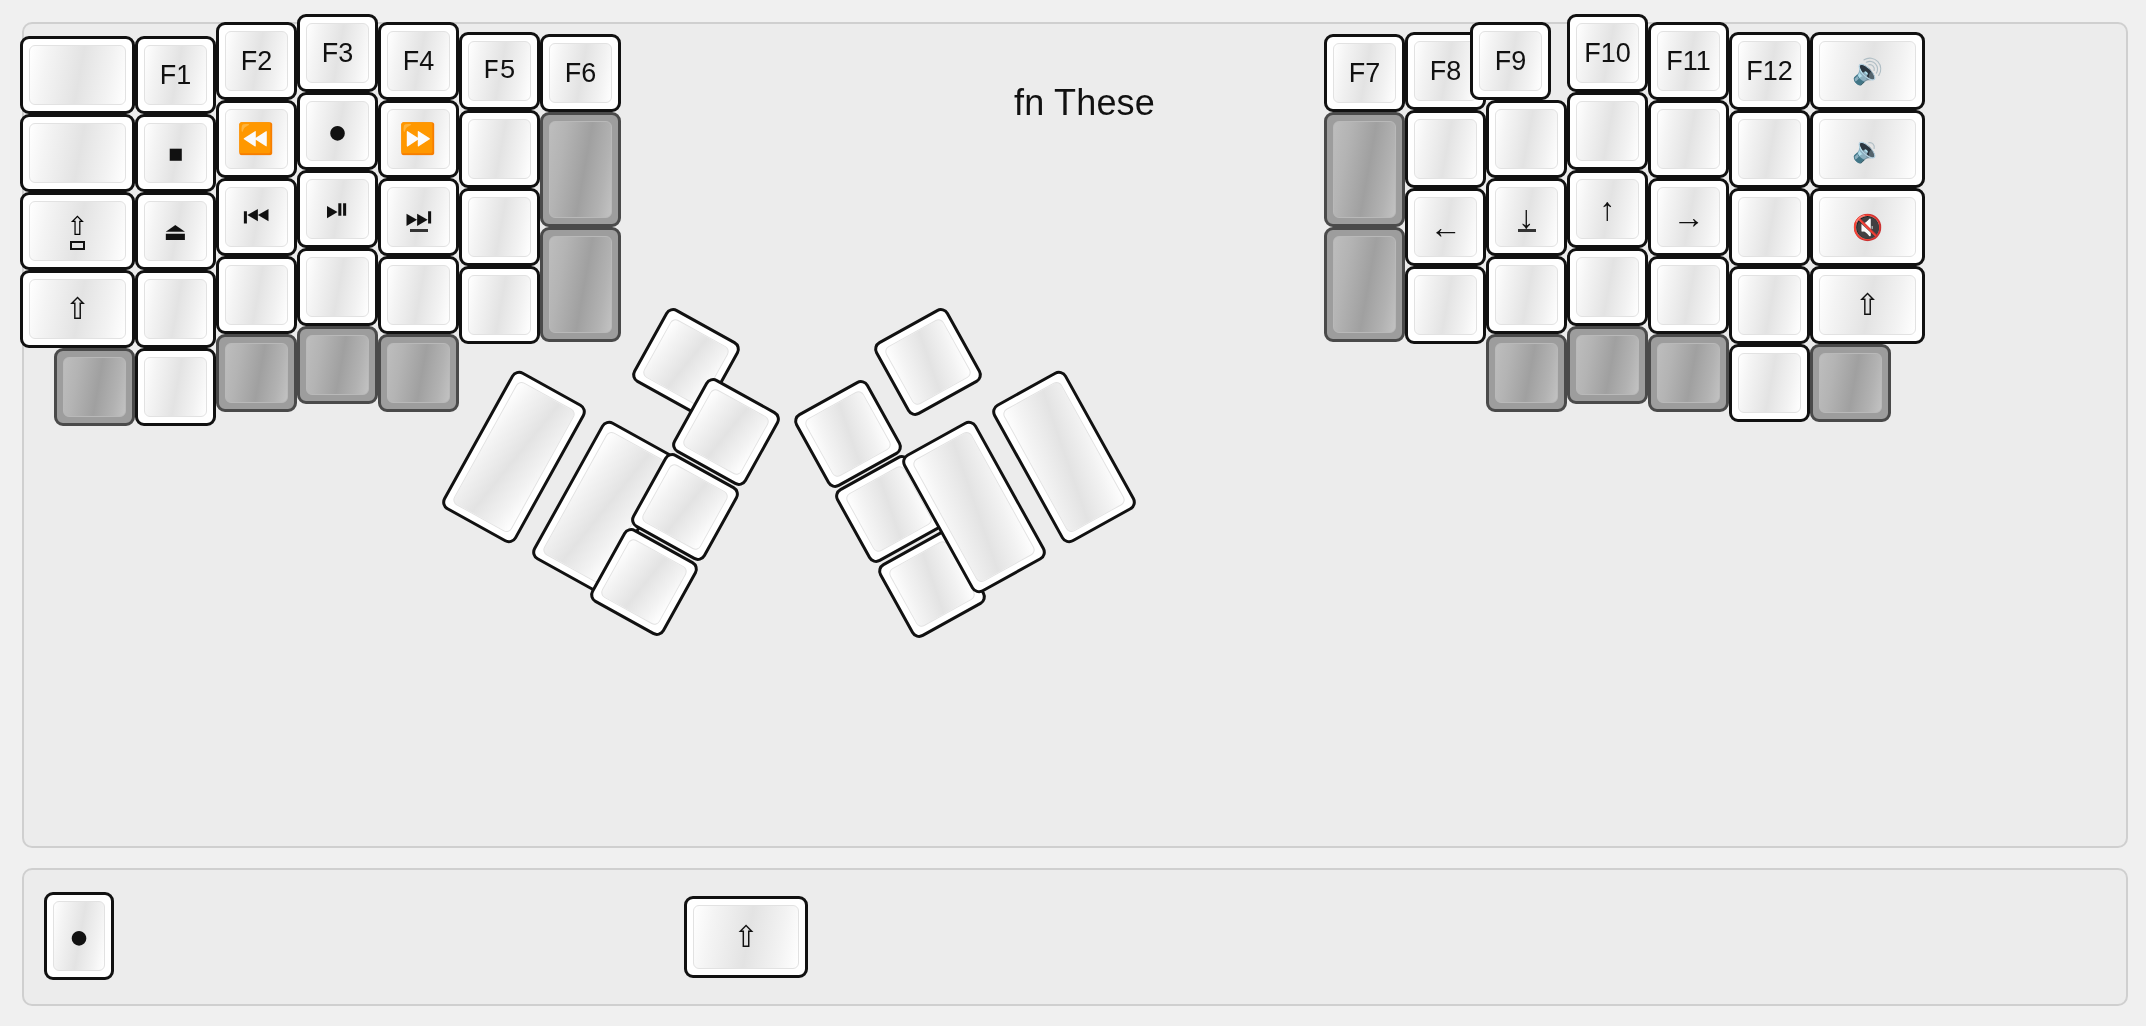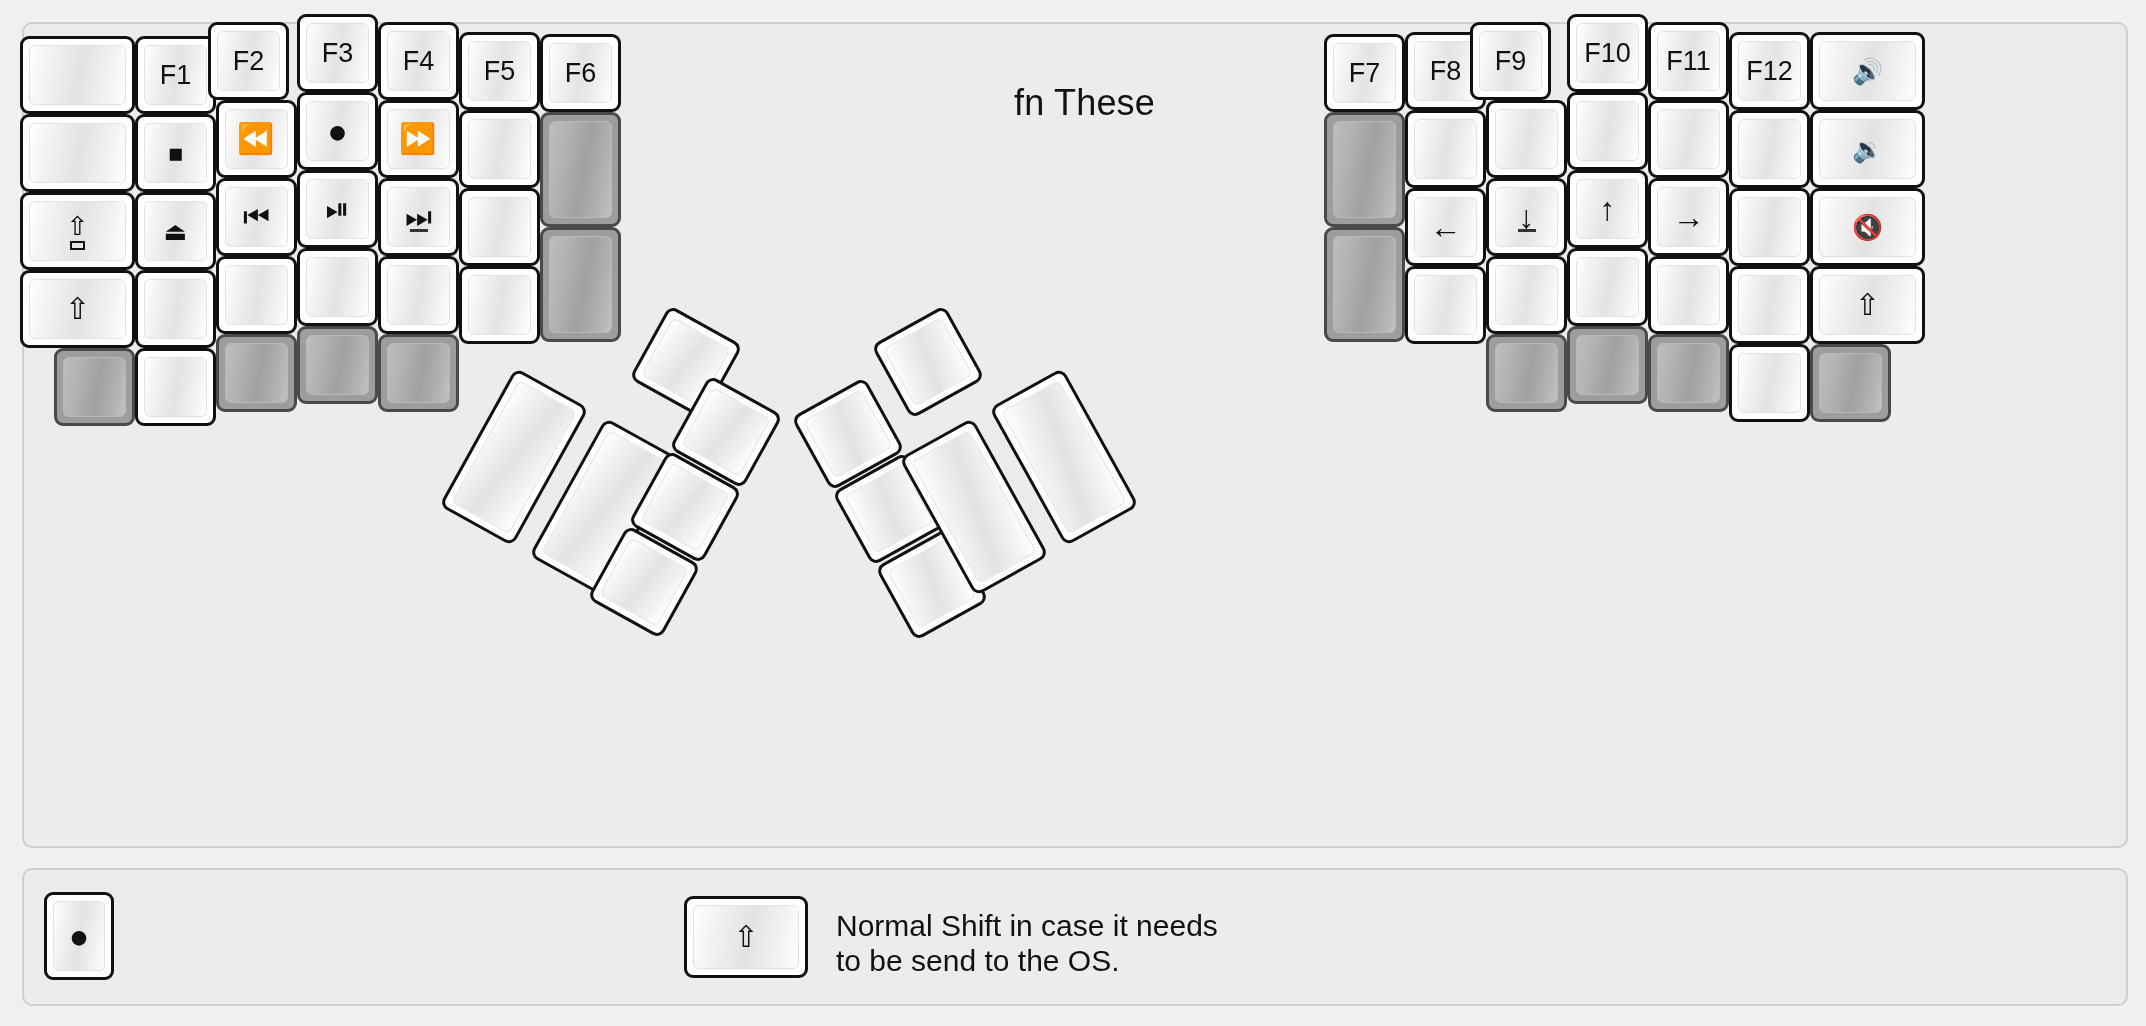--- a/index.html
+++ b/index.html
@@ -152,21 +152,21 @@
           <span class="glyph sm">⏏</span>
         </div>
     </div>
     <div class="key" style="left:111px;top:246px;width:81px;height:78px;">
       <div class="cap"></div>
     </div>
     <div class="key" style="left:111px;top:324px;width:81px;height:78px;">
       <div class="cap"></div>
     </div>
 
-    <div class="key" style="left:184px;top:-2px;width:81px;height:78px;">
+    <div class="key" style="left:192px;top:-2px;width:81px;height:78px;">
       <div class="cap">
           <span class="lbl">F2</span>
         </div>
     </div>
     <div class="key" style="left:192px;top:76px;width:81px;height:78px;">
       <div class="cap">
           <span class="glyph">⏪</span>
         </div>
     </div>
     <div class="key" style="left:192px;top:154px;width:81px;height:78px;">
@@ -219,21 +219,21 @@
           <span class="underbar"></span>
         </div>
     </div>
     <div class="key" style="left:354px;top:232px;width:81px;height:78px;">
       <div class="cap"></div>
     </div>
     <div class="key trans" style="left:354px;top:310px;width:81px;height:78px;">
       <div class="cap"></div>
     </div>
 
-    <div class="key" style="left:435px;top:8px;width:81px;height:78px;">
+    <div class="key" style="left:435px;top:8px;width:81px;height:78px;font-family:Liberation Mono, monospace;">
       <div class="cap">
           <span class="lbl">F5</span>
         </div>
     </div>
     <div class="key" style="left:435px;top:86px;width:81px;height:78px;">
       <div class="cap"></div>
     </div>
     <div class="key" style="left:435px;top:164px;width:81px;height:78px;">
       <div class="cap"></div>
     </div>
@@ -441,17 +441,15 @@
         </div>
     </div>
   </div>
 
   <div class="legend-item" style="left:640px;width:620px;">
     <div class="legend-key" style="left:20px;top:26px;width:124px;height:82px;">
       <div class="cap">
           <span class="glyph">⇧</span>
         </div>
     </div>
-    <div class="legend-text" style="left:172px;top:38px;width:440px;">Normal Shift in case it needs
-to be send to the OS.</div>
   </div>
 
 </div>
 
 </body></html>

